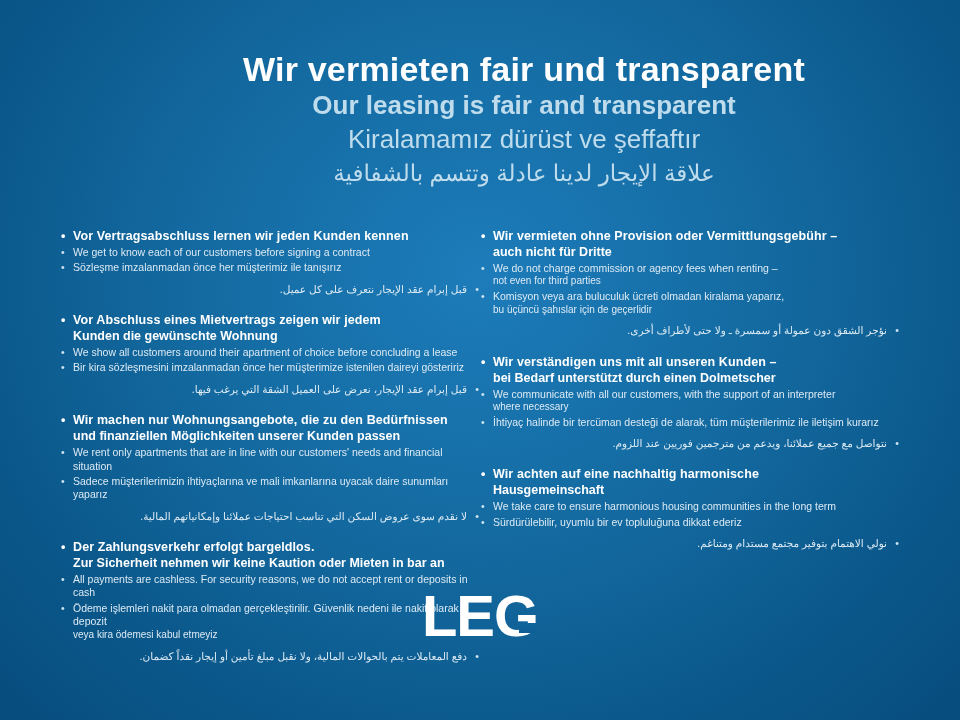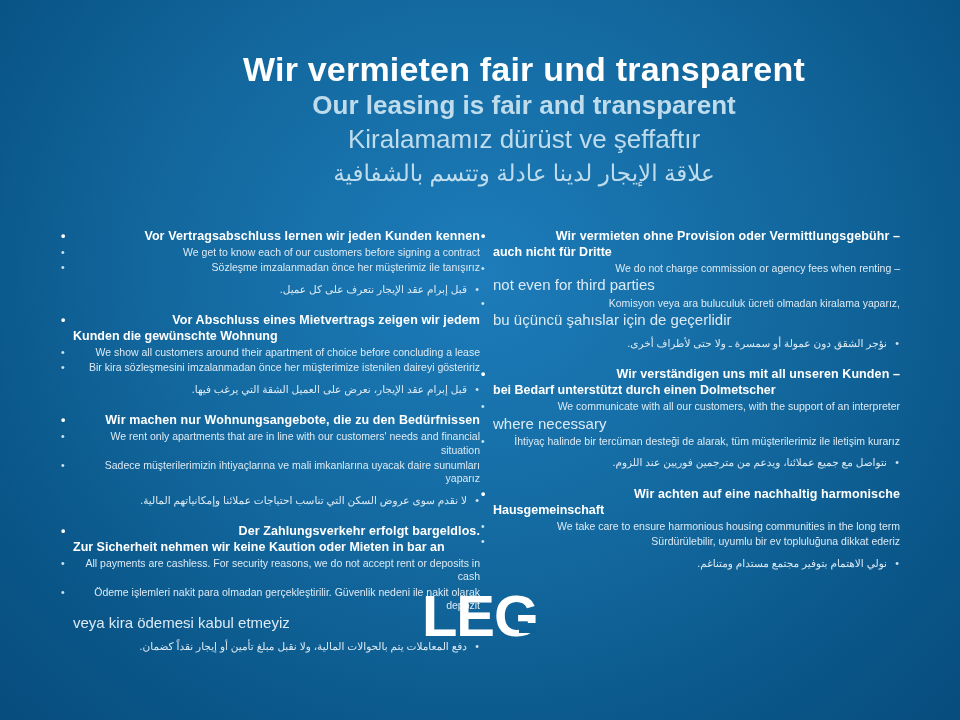--- a/index.html
+++ b/index.html
@@ -79,21 +79,20 @@
 
   .block {
     margin-bottom: 16px;
   }
   .block:last-child { margin-bottom: 0; }
 
   .line {
     position: relative;
     padding-left: 13px;
     line-height: 1.28;
-    text-align: right;
   }
   .line.bullet::before {
     content: "•";
     position: absolute;
     left: 1px;
     top: 0;
     color: #ffffff;
   }
   .line.bullet.sub::before {
     color: #cfe4f1;
@@ -111,21 +110,21 @@
     color: #ffffff;
     padding-left: 13px;
     line-height: 1.28;
   }
   .en, .tr {
     font-size: 10.5px;
     color: #dceaf4;
     margin-top: 2px;
   }
   .en-cont, .tr-cont {
-    font-size: 15px;
+    font-size: 10px;
     color: #dceaf4;
     padding-left: 13px;
     line-height: 1.28;
   }
   .ar {
     font-size: 10.5px;
     color: #dceaf4;
     direction: rtl;
     text-align: right;
     margin-top: 7px;
@@ -200,20 +199,21 @@
       <div class="block">
         <div class="line bullet de">Vor Abschluss eines Mietvertrags zeigen wir jedem</div>
         <div class="de-cont">Kunden die gewünschte Wohnung</div>
         <div class="line bullet sub en">We show all customers around their apartment of choice before concluding a lease</div>
         <div class="line bullet sub tr">Bir kira sözleşmesini imzalanmadan önce her müşterimize istenilen daireyi gösteririz</div>
         <div class="line bullet ar">قبل إبرام عقد الإيجار، نعرض على العميل الشقة التي يرغب فيها.</div>
       </div>
 
       <div class="block">
         <div class="line bullet de">Wir machen nur Wohnungsangebote, die zu den Bedürfnissen</div>
+        <div class="de-cont">und finanziellen Möglichkeiten unserer Kunden passen</div>
         <div class="line bullet sub en">We rent only apartments that are in line with our customers' needs and financial situation</div>
         <div class="line bullet sub tr">Sadece müşterilerimizin ihtiyaçlarına ve mali imkanlarına uyacak daire sunumları yaparız</div>
         <div class="line bullet ar">لا نقدم سوى عروض السكن التي تناسب احتياجات عملائنا وإمكانياتهم المالية.</div>
       </div>
 
       <div class="block">
         <div class="line bullet de">Der Zahlungsverkehr erfolgt bargeldlos.</div>
         <div class="de-cont">Zur Sicherheit nehmen wir keine Kaution oder Mieten in bar an</div>
         <div class="line bullet sub en">All payments are cashless. For security reasons, we do not accept rent or deposits in cash</div>
         <div class="line bullet sub tr">Ödeme işlemleri nakit para olmadan gerçekleştirilir. Güvenlik nedeni ile nakit olarak depozit</div>

